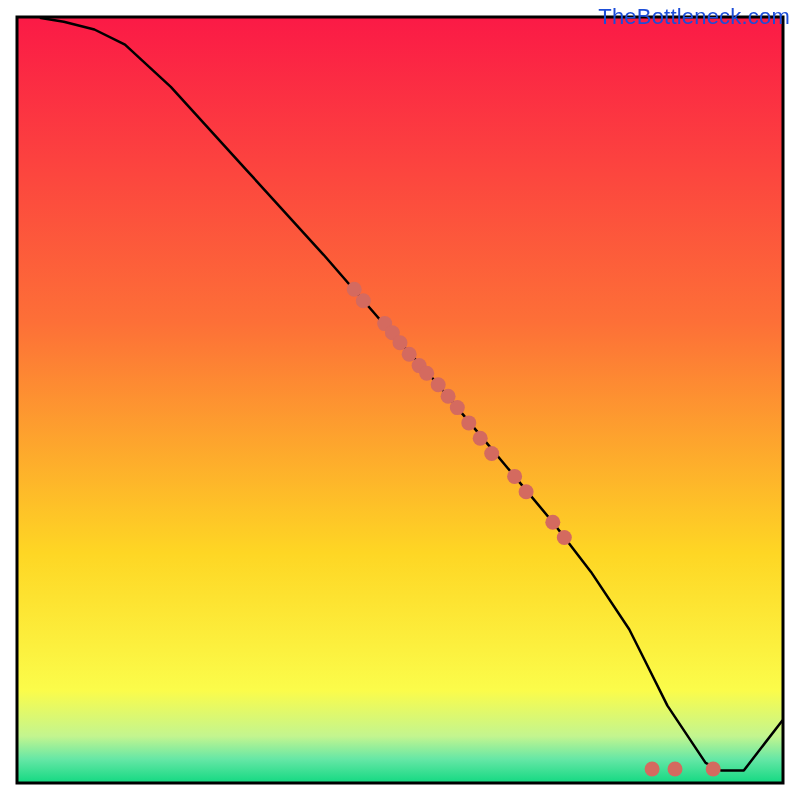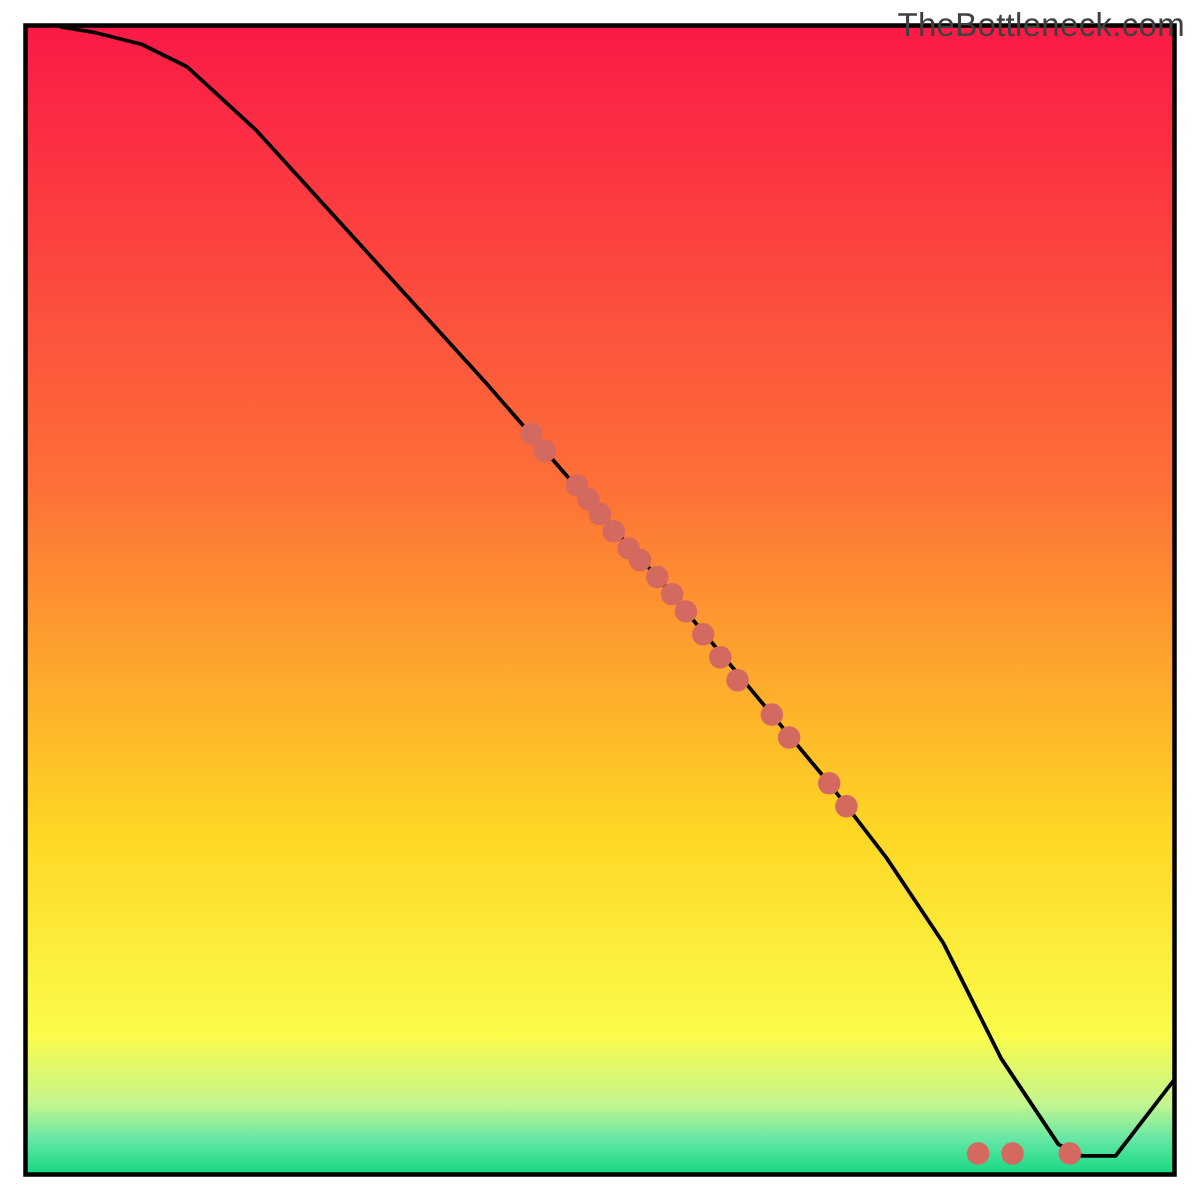--- a/index.html
+++ b/index.html
@@ -16,21 +16,21 @@
     width: 800px;
     height: 800px;
   }
   svg {
     display: block;
   }
   .watermark {
     position: absolute;
     top: 4px;
     right: 10px;
-    color: #404040;
+    color: #1d4ed8;
     font-size: 22px;
     font-weight: 500;
     letter-spacing: 0.2px;
   }
 </style>
 </head>
 <body>
 
 <div class="chart-wrap">
   <svg id="svg-chart" width="800" height="800" viewBox="0 0 800 800">

